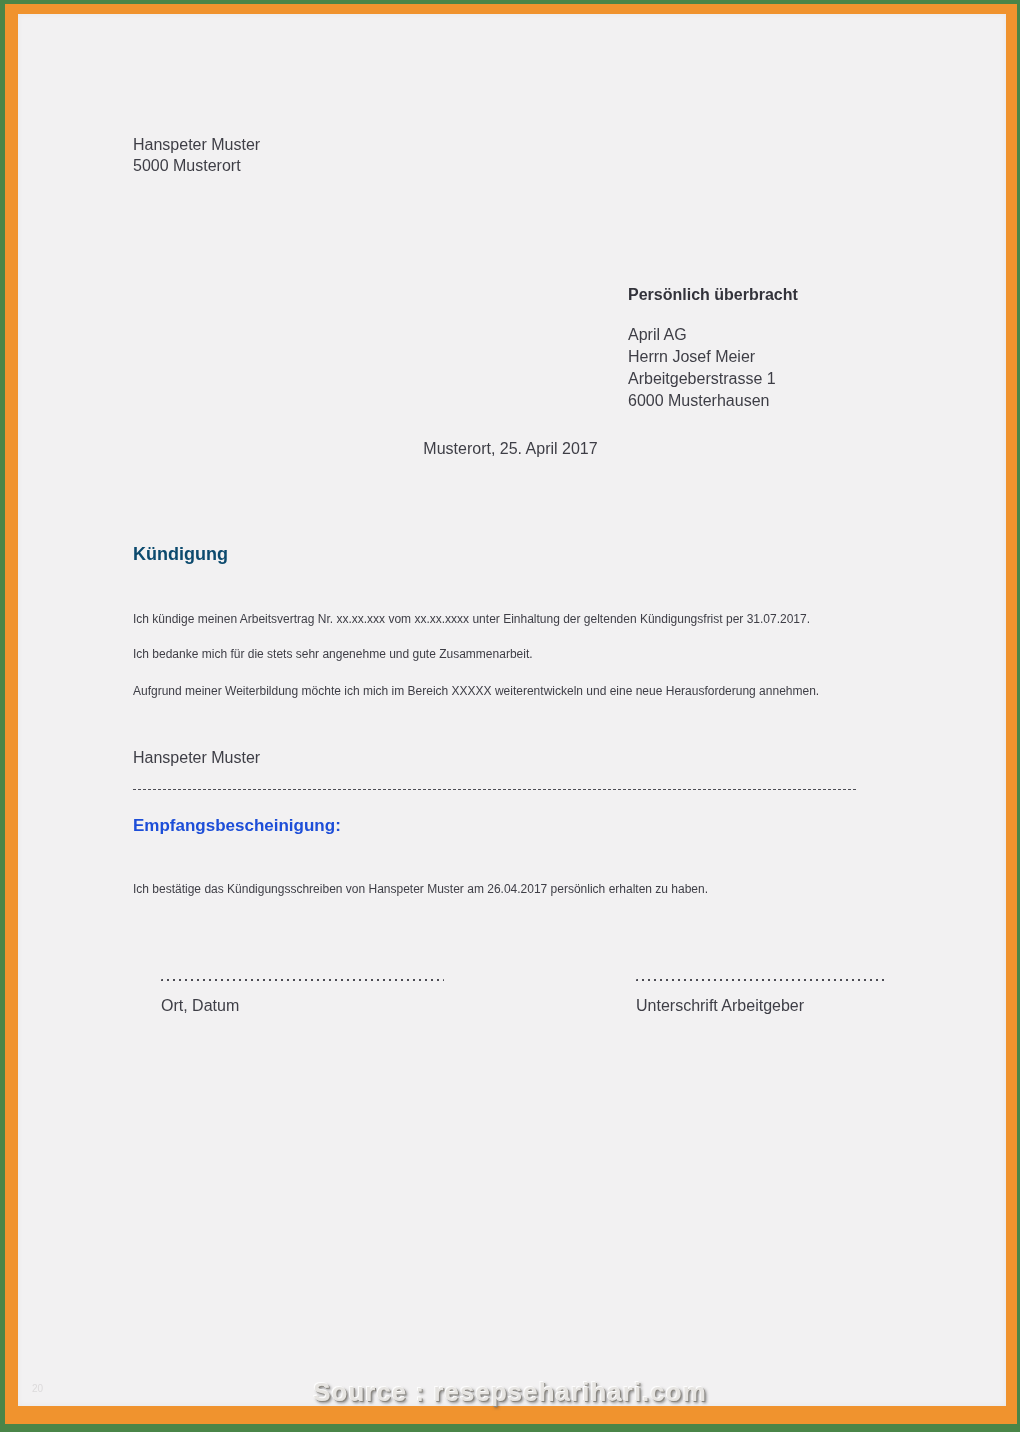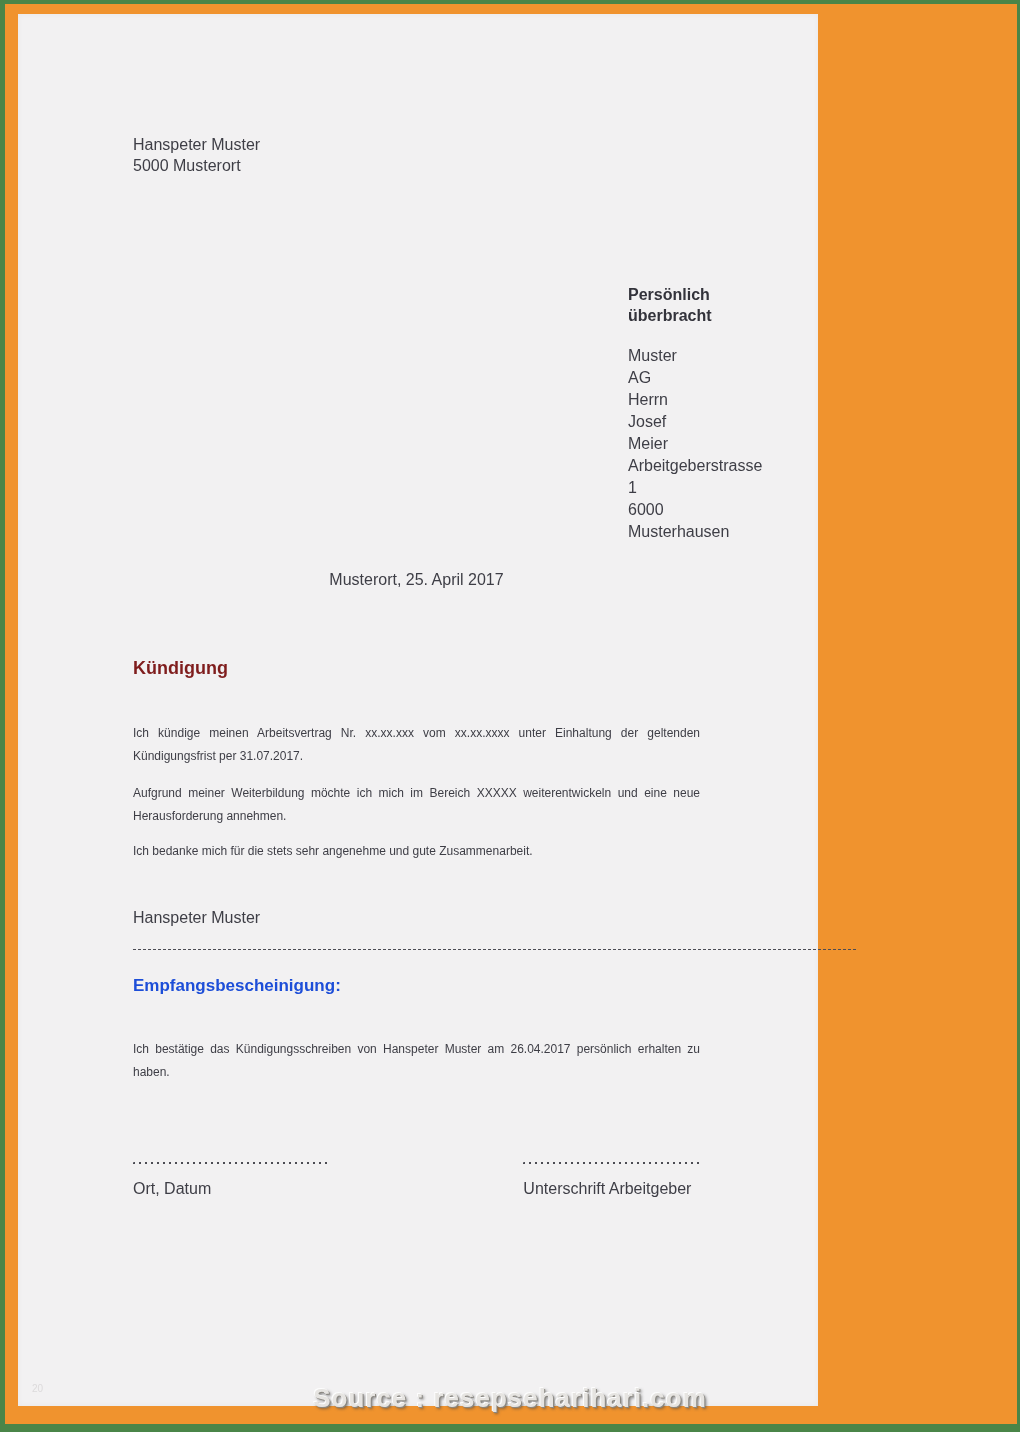--- a/index.html
+++ b/index.html
@@ -11,39 +11,39 @@
     overflow:hidden;
   }
   .orange-frame {
     position:absolute;
     left:5px; top:4px; right:3px; bottom:8px;
     background:#f0932e; 
   }
   .page {
     position:absolute;
     left:18px; top:14px;
-    width:800px; height:1392px;
+    width:988px; height:1392px;
     background:#f2f1f2;
     color:#3e3e46;
     box-shadow:inset 0 0 6px rgba(0,0,0,0.04);
   }
   .content {
     position:relative;
     height:100%;
     padding:0 118px 0 115px;
     font-size:16px;
     line-height:21px;
   }
   .addr-line { display:block; }
   .sender-block { margin-top:120px; }
   .recipient-block { margin-top:108px; margin-left:495px; }
   .delivery-note { font-weight:bold; color:#33333b; margin-bottom:19px; }
   .recipient-block .addr-line { line-height:22px; }
   .date-line { margin-top:26px;text-align:center; }
-  .subject { margin-top:68px; font-weight:bold; font-size:18px; color:#7f1d1d; }
+  .subject { margin-top:85px; font-weight:bold; font-size:18px; color:#0c4a6e; }
   .salutation { margin-top:50px; }
   .para {
     font-size:12px; line-height:23px;
     text-align:justify; text-align-last:left;
   }
   .para-1 { margin-top:43px; }
   .para-2 { margin-top:14px; }
   .para-3 { margin-top:12px; text-align:left; }
   .closing { margin-top:50px; }
   .signature-name { margin-top:44px; }
@@ -76,21 +76,21 @@
   .signature-label { margin-top:13px; }
   .page-number {
     position:absolute;
     left:14px; bottom:12px;
     font-size:10px;
     color:#dcdadb;
   }
   .source-watermark {
     position:absolute;
     left:0; right:0;
-    bottom:18px;
+    bottom:24px;
     text-align:center;
     font-size:26px;
     font-weight:bold;
     letter-spacing:1px;
     color:#e6e4e1;
     text-shadow:
       -1px -1px 0 #fdfdfd,
        1px  1px 0 #8a8781,
        2px  2px 3px rgba(70,70,70,0.65);
     z-index:5;
@@ -104,34 +104,34 @@
 <div class="page">
   <div class="content">
 
     <div class="sender-block">
       <span class="addr-line">Hanspeter Muster</span>
       <span class="addr-line">5000 Musterort</span>
     </div>
 
     <div class="recipient-block">
       <div class="delivery-note">Persönlich überbracht</div>
-      <span class="addr-line">Muster AG</span>
+      <span class="addr-line">April AG</span>
       <span class="addr-line">Herrn Josef Meier</span>
       <span class="addr-line">Arbeitgeberstrasse 1</span>
       <span class="addr-line">6000 Musterhausen</span>
     </div>
 
     <div class="date-line">Musterort, 25. April 2017</div>
 
     <div class="subject">Kündigung</div>
 
 
     <p class="para para-1">Ich kündige meinen Arbeitsvertrag Nr. xx.xx.xxx vom xx.xx.xxxx unter Einhaltung der geltenden Kündigungsfrist per 31.07.2017.</p>
+    <p class="para para-3">Ich bedanke mich für die stets sehr angenehme und gute Zusammenarbeit.</p>
     <p class="para para-2">Aufgrund meiner Weiterbildung möchte ich mich im Bereich XXXXX weiterentwickeln und eine neue Herausforderung annehmen.</p>
-    <p class="para para-3">Ich bedanke mich für die stets sehr angenehme und gute Zusammenarbeit.</p>
 
 
     <div class="signature-name">Hanspeter Muster</div>
 
     <div class="dashed-separator"></div>
 
     <div class="receipt-heading">Empfangsbescheinigung:</div>
 
     <p class="para receipt-body">Ich bestätige das Kündigungsschreiben von Hanspeter Muster am 26.04.2017 persönlich erhalten zu haben.</p>
 

